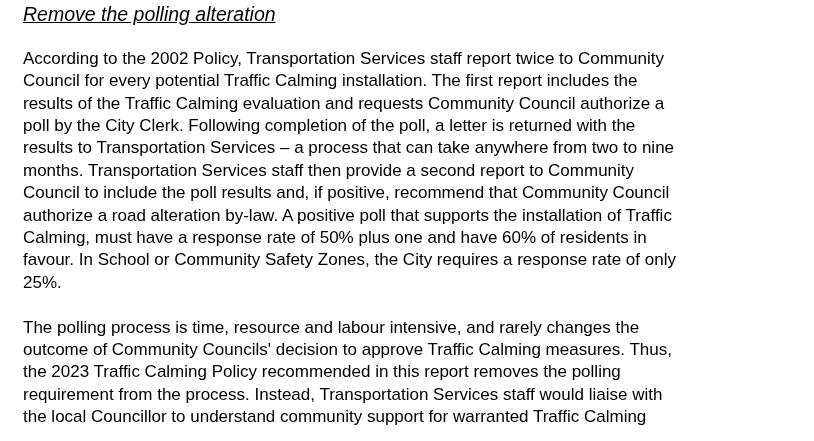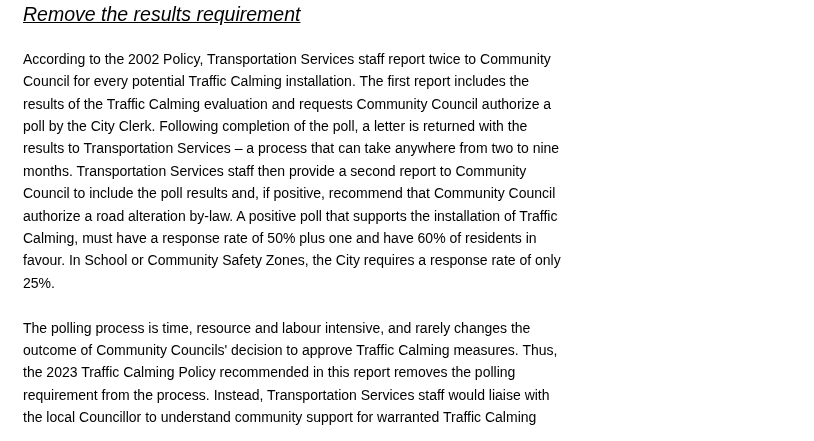--- a/index.html
+++ b/index.html
@@ -23,31 +23,31 @@
   .doc-heading {
     font-size: 19.5px;
     line-height: 22.4px;
     font-weight: normal;
     font-style: italic;
     text-decoration: underline;
     margin: 0 0 22.4px 0;
     white-space: pre;
   }
   .doc-paragraph {
-    font-size: 14px;
+    font-size: 17px;
     line-height: 22.4px;
     margin: 0 0 22.4px 0;
     white-space: pre;
   }
 </style>
 </head>
 <body>
 
 <div class="page">
-  <h1 class="doc-heading">Remove the results requirement</h1>
+  <h1 class="doc-heading">Remove the polling alteration</h1>
   <p class="doc-paragraph">According to the 2002 Policy, Transportation Services staff report twice to Community
 Council for every potential Traffic Calming installation. The first report includes the
 results of the Traffic Calming evaluation and requests Community Council authorize a
 poll by the City Clerk. Following completion of the poll, a letter is returned with the
 results to Transportation Services – a process that can take anywhere from two to nine
 months. Transportation Services staff then provide a second report to Community
 Council to include the poll results and, if positive, recommend that Community Council
 authorize a road alteration by-law. A positive poll that supports the installation of Traffic
 Calming, must have a response rate of 50% plus one and have 60% of residents in
 favour. In School or Community Safety Zones, the City requires a response rate of only

